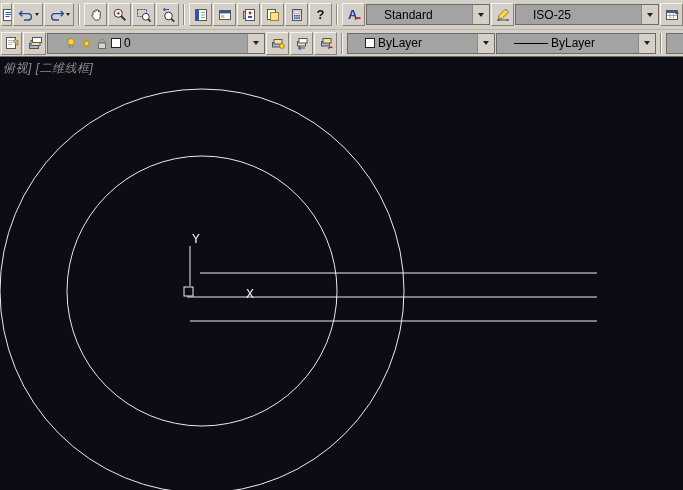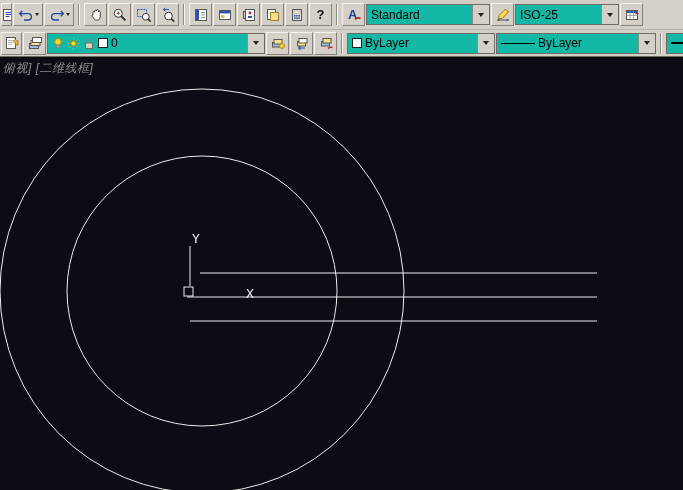--- a/index.html
+++ b/index.html
@@ -22,23 +22,23 @@
     border:1px solid; border-color:#f4f2ee #87837c #87837c #f4f2ee;
   }
   .tb-btn.wide { width:30px; gap:1px; }
   .tb-btn.cut { width:11px; overflow:hidden; justify-content:flex-start; }
   .sep { flex:0 0 auto; width:2px; height:21px; margin:0 3px;
     border-left:1px solid #8e8a84; border-right:1px solid #f8f7f5; }
   .tri { width:0; height:0; border-left:3px solid transparent;
     border-right:3px solid transparent; border-top:4px solid #222; }
   .tri.small { border-left-width:2px; border-right-width:2px; border-top-width:3px; }
   .combo {
-    flex:0 0 auto; height:21px; background:#14b8a6;
+    flex:0 0 auto; height:21px; background:#a3a3a3;
     border:1px solid #6e6b64; display:flex; align-items:center;
-    font-size:12px; color:#000; padding-left:4px; gap:3px; overflow:hidden;
+    font-size:12px; color:#000; padding-left:17px; gap:3px; overflow:hidden;
   }
   .combo .value { flex:1 1 auto; overflow:hidden; }
   .combo .cbo-arrow {
     flex:0 0 auto; margin-left:auto; width:17px; height:100%;
     background:#d4d0c8; border-left:1px solid #8e8a84;
     display:flex; align-items:center; justify-content:center;
   }
   .swatch { width:10px; height:10px; background:#fff; border:1px solid #222; flex:0 0 auto; }
   .lt-line { width:34px; height:0; border-top:1px solid #000; flex:0 0 auto; }
   .lw-line { width:22px; height:2px; background:#000; flex:0 0 auto; }
@@ -216,21 +216,21 @@
   <div class="tb-btn">
     <span class="icon">
       <svg width="16" height="16">
           <line x1="2" y1="13" x2="14" y2="13" stroke="#555"></line>
           <path d="M2 13 l2.5 -1 v2 z M14 13 l-2.5 -1 v2 z" fill="#555"></path>
           <path d="M10.5 2 l3 3 -6.5 6.5 -3.4 .4 .4 -3.4 z" fill="#ffd84d" stroke="#7a5c18" stroke-width=".8"></path>
         </svg>
     </span>
   </div>
 
-  <div class="combo" style="width:104px">
+  <div class="combo" style="width:144px">
     <span class="value">ISO-25</span>
     <span class="cbo-arrow">
         <span class="tri"></span>
       </span>
   </div>
 
   <div class="tb-btn">
     <span class="icon">
       <svg width="16" height="16">
           <rect x="2.5" y="3.5" width="11" height="9" fill="#fff" stroke="#555"></rect>

